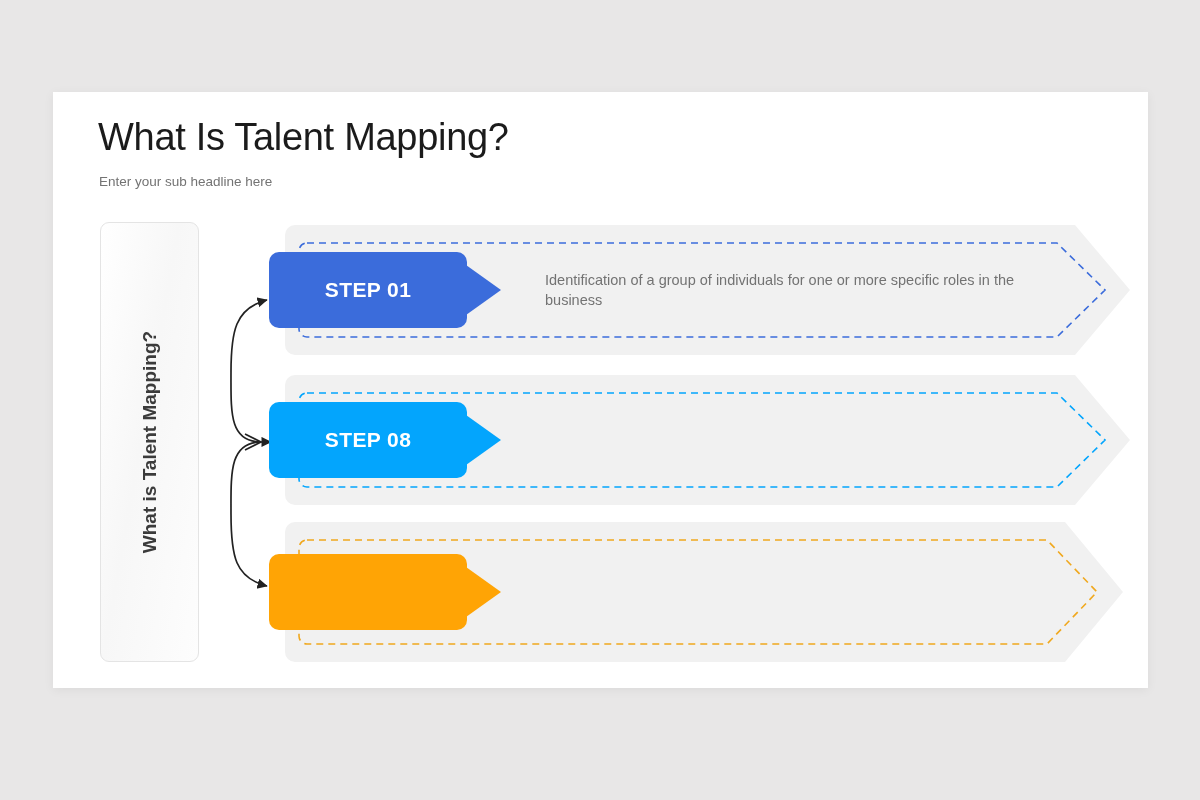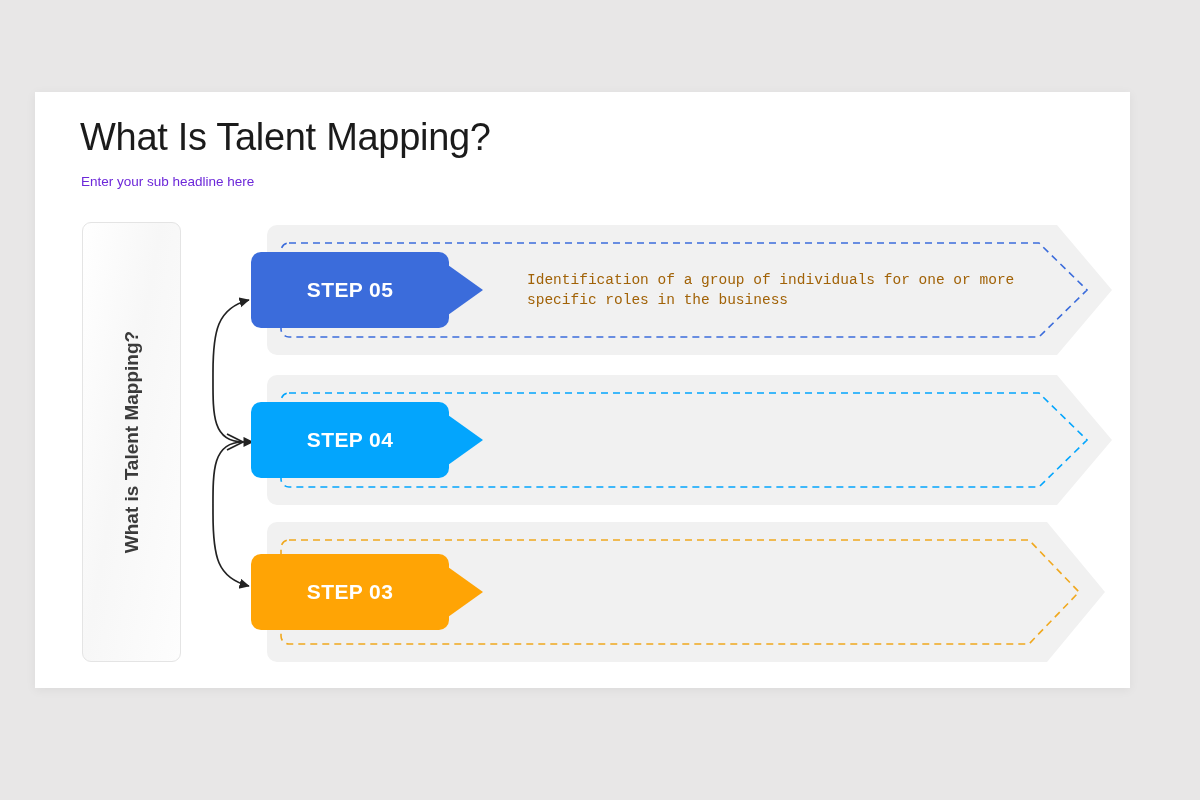--- a/index.html
+++ b/index.html
@@ -12,21 +12,21 @@
     height: 800px;
     background: #e8e7e7;
     font-family: "Liberation Sans", sans-serif;
     overflow: hidden;
     position: relative;
   }
 
   
   #slide-card {
     position: absolute;
-    left: 35px;
+    left: 53px;
     top: 92px;
     width: 1095px;
     height: 596px;
     background: #ffffff;
     box-shadow: 0 2px 10px rgba(0,0,0,0.06);
   }
 
   
   #page-title {
     position: absolute;
@@ -37,21 +37,21 @@
     color: #1b1b1b;
     letter-spacing: -0.3px;
     white-space: nowrap;
   }
   #page-subtitle {
     position: absolute;
     left: 46px;
     top: 82px;
     font-size: 13.5px;
     font-weight: 400;
-    color: #6d28d9;
+    color: #737373;
     white-space: nowrap;
   }
 
   
   #side-panel {
     position: absolute;
     left: 47px;
     top: 130px;
     width: 99px;
     height: 440px;
@@ -143,22 +143,21 @@
   }
 
   .step-desc {
     position: absolute;
     left: 260px;
     top: 50%;
     transform: translateY(-50%);
     width: 520px;
     font-size: 14.5px;
     line-height: 19.5px;
-    color: #a16207;
-    font-family: Liberation Mono, monospace;
+    color: #737373;
   }
 </style>
 </head>
 <body>
 
 <div id="slide-card">
 
   <div id="page-title">What Is Talent Mapping?</div>
   <div id="page-subtitle">Enter your sub headline here</div>
 
@@ -183,42 +182,41 @@
   </svg>
 
   <div class="step-row" id="step-row-0">
     <svg class="chevron-bg" viewBox="0 0 845 130" preserveAspectRatio="none">
       <path d="M10,0 H790 L845,65 L790,130 H10 A10,10 0 0 1 0,120 V10 A10,10 0 0 1 10,0 Z" fill="#F1F1F1"></path>
       <path d="M22,18 H772 L820,65 L772,112 H22 A8,8 0 0 1 14,104 V26 A8,8 0 0 1 22,18 Z" fill="none" stroke="#3B6CDB" stroke-width="1.6" stroke-dasharray="7 5"></path>
     </svg>
     <div class="step-badge" style="color:#3B6CDB">
       <div class="badge-body" style="background:#3B6CDB"></div>
       <div class="badge-tip"></div>
-      <div class="badge-label">STEP 05</div>
+      <div class="badge-label">STEP 01</div>
     </div>
     <div class="step-desc">Identification of a group of individuals for one or more specific roles in the business</div>
   </div>
 
   <div class="step-row" id="step-row-1">
     <svg class="chevron-bg" viewBox="0 0 845 130" preserveAspectRatio="none">
       <path d="M10,0 H790 L845,65 L790,130 H10 A10,10 0 0 1 0,120 V10 A10,10 0 0 1 10,0 Z" fill="#F1F1F1"></path>
       <path d="M22,18 H772 L820,65 L772,112 H22 A8,8 0 0 1 14,104 V26 A8,8 0 0 1 22,18 Z" fill="none" stroke="#03A5FD" stroke-width="1.6" stroke-dasharray="7 5"></path>
     </svg>
     <div class="step-badge" style="color:#03A5FD">
       <div class="badge-body" style="background:#03A5FD"></div>
       <div class="badge-tip"></div>
-      <div class="badge-label">STEP 04</div>
+      <div class="badge-label">STEP 08</div>
     </div>
   </div>
 
   <div class="step-row" id="step-row-2">
     <svg class="chevron-bg" viewBox="0 0 845 140" preserveAspectRatio="none">
       <path d="M10,0 H780 L838,70 L780,140 H10 A10,10 0 0 1 0,130 V10 A10,10 0 0 1 10,0 Z" fill="#F1F1F1"></path>
       <path d="M22,18 H762 L812,70 L762,122 H22 A8,8 0 0 1 14,114 V26 A8,8 0 0 1 22,18 Z" fill="none" stroke="#F0A81E" stroke-width="1.6" stroke-dasharray="7 5"></path>
     </svg>
     <div class="step-badge" style="color:#FFA405">
       <div class="badge-body" style="background:#FFA405"></div>
       <div class="badge-tip"></div>
-      <div class="badge-label">STEP 03</div>
     </div>
   </div>
 
 </div>
 
 </body></html>

